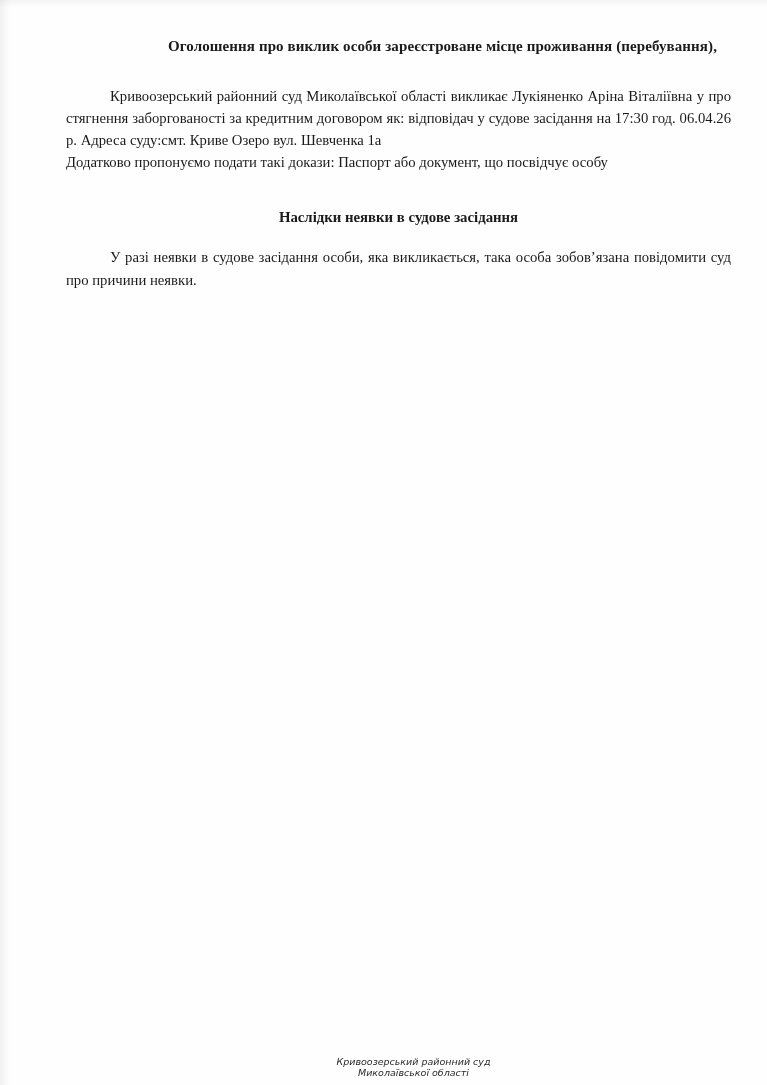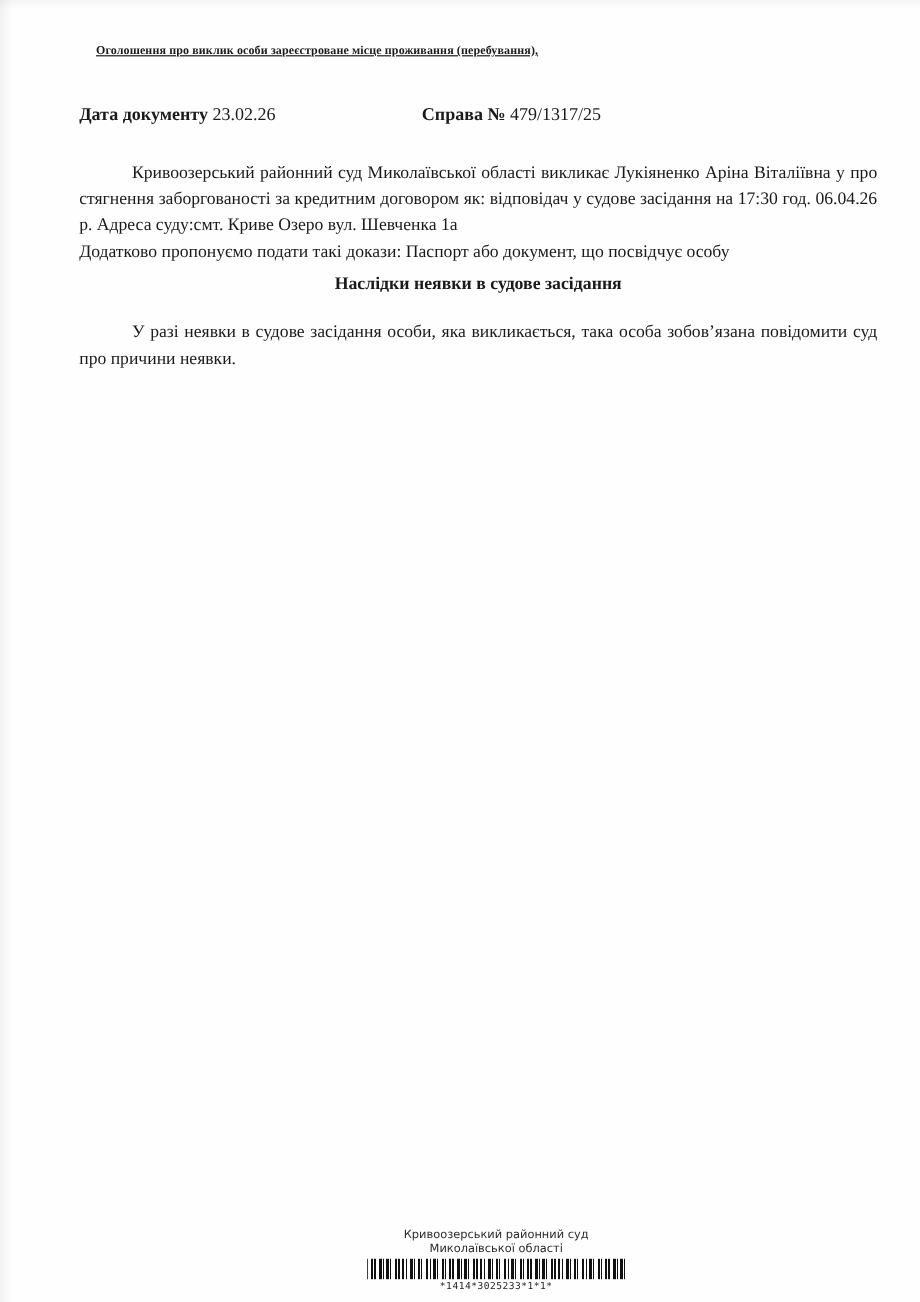--- a/index.html
+++ b/index.html
@@ -33,27 +33,26 @@
     background: linear-gradient(to bottom, rgba(0,0,0,0.04), rgba(0,0,0,0));
     pointer-events: none;
   }
   .content {
     position: absolute;
     left: 66px;
     right: 36px;
     top: 36px;
   }
   .doc-title {
-    text-align: left;
+    text-align: right;
     font-weight: bold;
-    font-size: 10px;
+    font-size: 15px;
     line-height: 1.42;
     margin: 0 14px 0 14px;
     letter-spacing: 0.1px;
-    text-decoration: underline;
   }
   .meta-row {
     display: flex;
     align-items: baseline;
     margin-top: 38px;
     font-size: 15px;
   }
   .meta-left {
     white-space: nowrap;
   }
@@ -72,41 +71,42 @@
     font-size: 14.7px;
     line-height: 1.5;
     text-align: justify;
     text-indent: 44px;
   }
   .para.tight {
     margin-top: 0;
     text-indent: 0;
   }
   .section-heading {
-    margin-top: 8px;
+    margin-top: 36px;
     text-align: center;
     font-weight: bold;
     font-size: 14.8px;
   }
   .para-block {
     margin-top: 20px;
     font-size: 14.7px;
     line-height: 1.5;
     text-align: justify;
     text-indent: 44px;
   }
   .para-block + .para-block {
     margin-top: 2px;
   }
   .footer-stamp {
     position: absolute;
     left: 0;
     right: 0;
     bottom: 6px;
     text-align: center;
+    font-style: italic;
   }
   .stamp-lines {
     font-family: "DejaVu Sans", sans-serif;
     font-size: 9.5px;
     line-height: 1.15;
     color: #2a2a2a;
     margin-left: 60px;
   }
   .barcode-wrap {
     margin-top: 2px;
@@ -143,43 +143,29 @@
 <div class="page">
   <div class="scan-edge-left"></div>
   <div class="scan-edge-top"></div>
 
   <div class="content">
 
     <div class="doc-title">
       <div>Оголошення про виклик особи зареєстроване місце проживання (перебування),</div>
     </div>
 
-    <div class="meta-row">
-      <div class="meta-left">
-        <span class="meta-label">Дата документу</span>
-        <span class="meta-value">23.02.26</span>
-      </div>
-      <div class="meta-right">
-        <span class="meta-label">Справа №</span>
-        <span class="meta-value">479/1317/25</span>
-      </div>
-    </div>
 
     <div class="para">Кривоозерський районний суд Миколаївської області викликає Лукіяненко Аріна Віталіївна у про стягнення заборгованості за кредитним договором   як: відповідач у судове засідання на  17:30 год. 06.04.26 р. Адреса суду:смт. Криве Озеро вул. Шевченка 1а</div>
     <div class="para tight">Додатково пропонуємо подати такі докази: Паспорт або документ, що посвідчує особу</div>
 
     <div class="section-heading">Наслідки неявки в судове засідання</div>
 
     <div class="para-block">У разі неявки в судове засідання особи, яка викликається, така особа зобов’язана повідомити суд про причини неявки.</div>
 
   </div>
 
   <div class="footer-stamp">
     <div class="stamp-lines">
       <div>Кривоозерський районний суд</div>
       <div>Миколаївської області</div>
     </div>
-    <div class="barcode-wrap">
-      <div class="barcode"></div>
-      <div class="barcode-text">*1414*3025233*1*1*</div>
-    </div>
   </div>
 </div>
 
 </body></html>

